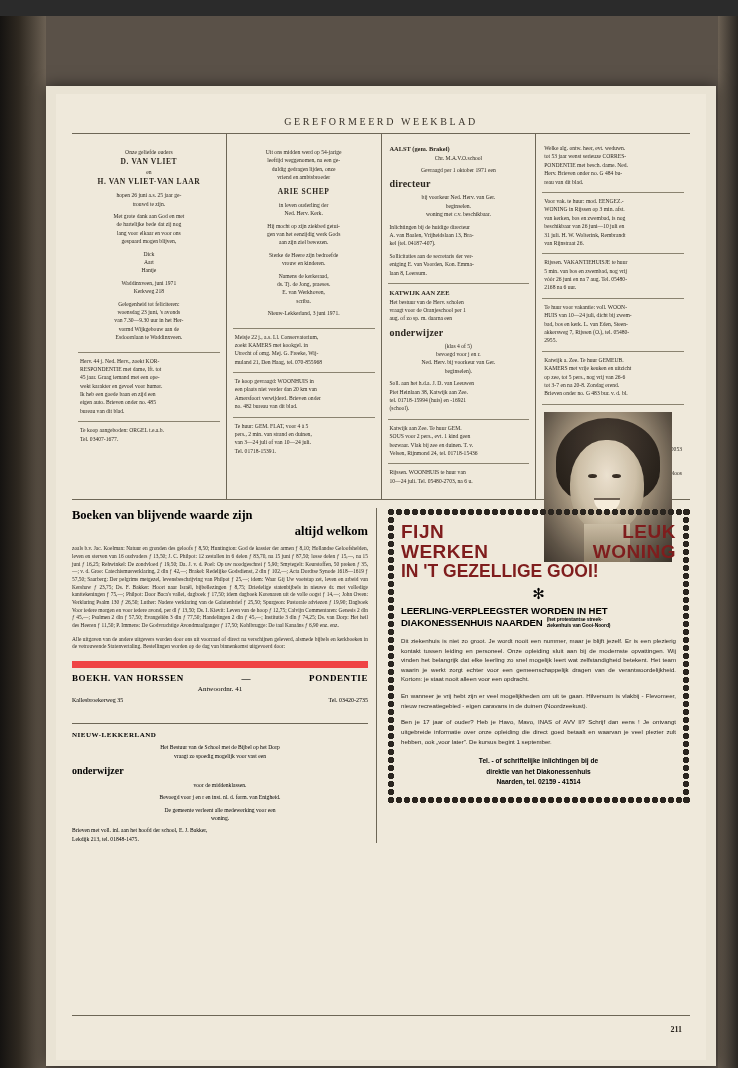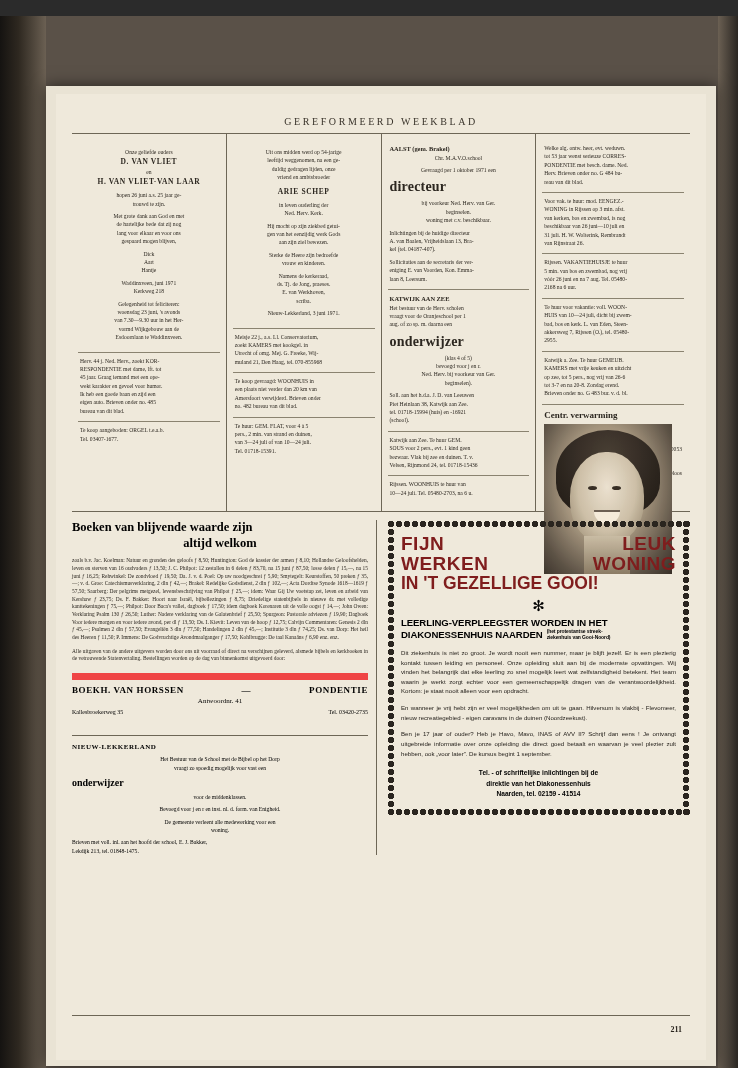--- a/index.html
+++ b/index.html
@@ -60,21 +60,21 @@
   .ad{
     border-bottom:1px solid #8a8370;
     padding:4px 2px 6px 2px;
   }
   .ad:last-child{border-bottom:none;}
   .ad.noline{border-bottom:none;}
   .ctr{text-align:center;}
   .bigger{font-size:9px;font-weight:bold;}
   .name{font-size:7.5px;font-weight:bold;letter-spacing:.6px;}
   .hdr{font-weight:bold;font-size:6.4px;}
-  .kop{font-weight:bold;font-size:14px;letter-spacing:.2px;margin:2px 0;}
+  .kop{font-weight:bold;font-size:10px;letter-spacing:.2px;margin:2px 0;}
   .kopsm{font-weight:bold;font-size:8.5px;}
   .sp{height:4px;}
   
   .lower{
     display:flex;
     margin:0 16px;
     padding-top:8px;
   }
   .lower-left{
     width:296px;
@@ -83,21 +83,21 @@
   }
   .lower-right{
     flex:1;
     padding-left:10px;
     position:relative;
   }
   .books-title{
     font-size:12.5px;font-weight:bold;font-family:"Liberation Serif",serif;
     line-height:1.25;margin-bottom:6px;
   }
-  .books-title .l2{display:block;text-align:center;}
+  .books-title .l2{display:block;text-align:right;}
   .books-body{
     font-size:5.4px;line-height:1.42;text-align:justify;color:#2a251f;
   }
   .shopline{
     margin-top:10px;border-top:7px solid #ef4444;border-bottom:1px solid #6d6656;
     padding:5px 0 20px 0;
   }
   .shop-name{font-size:9px;font-weight:bold;letter-spacing:.6px;display:flex;justify-content:space-between;}
   .shop-sub{font-size:7px;text-align:center;margin-top:2px;}
   .shop-row{display:flex;justify-content:space-between;font-size:6px;margin-top:4px;}

